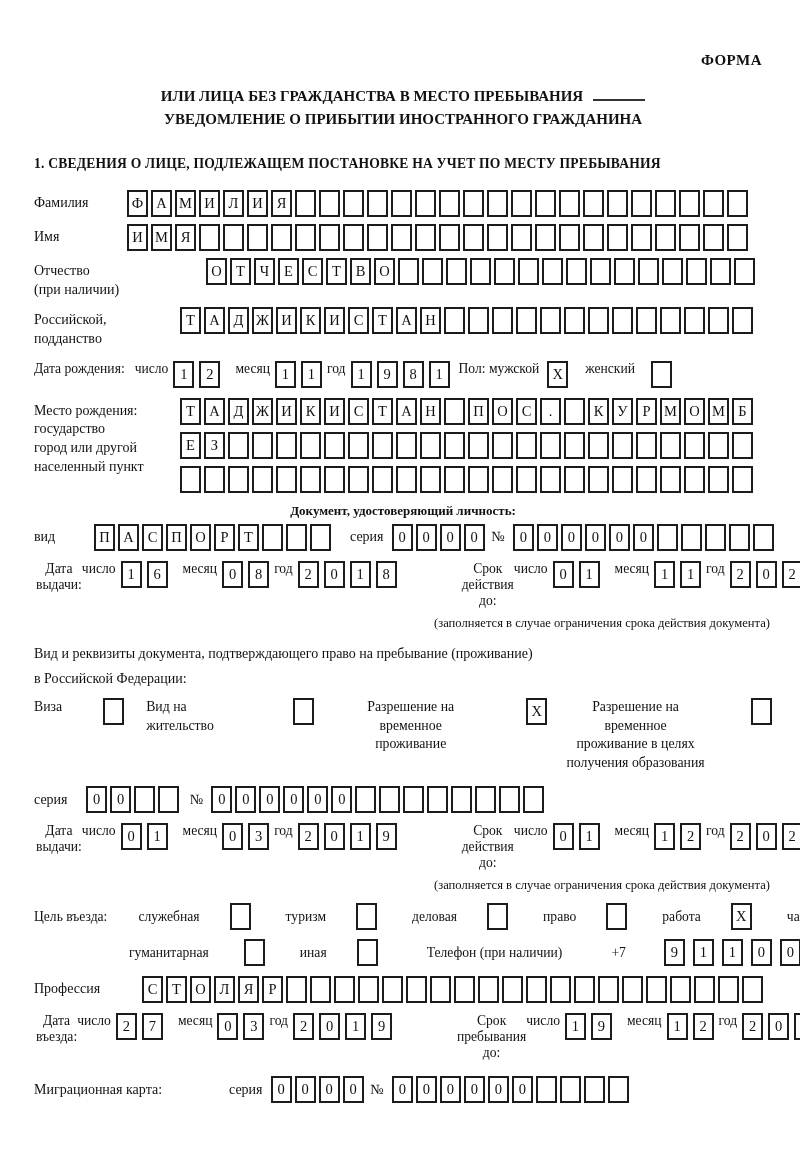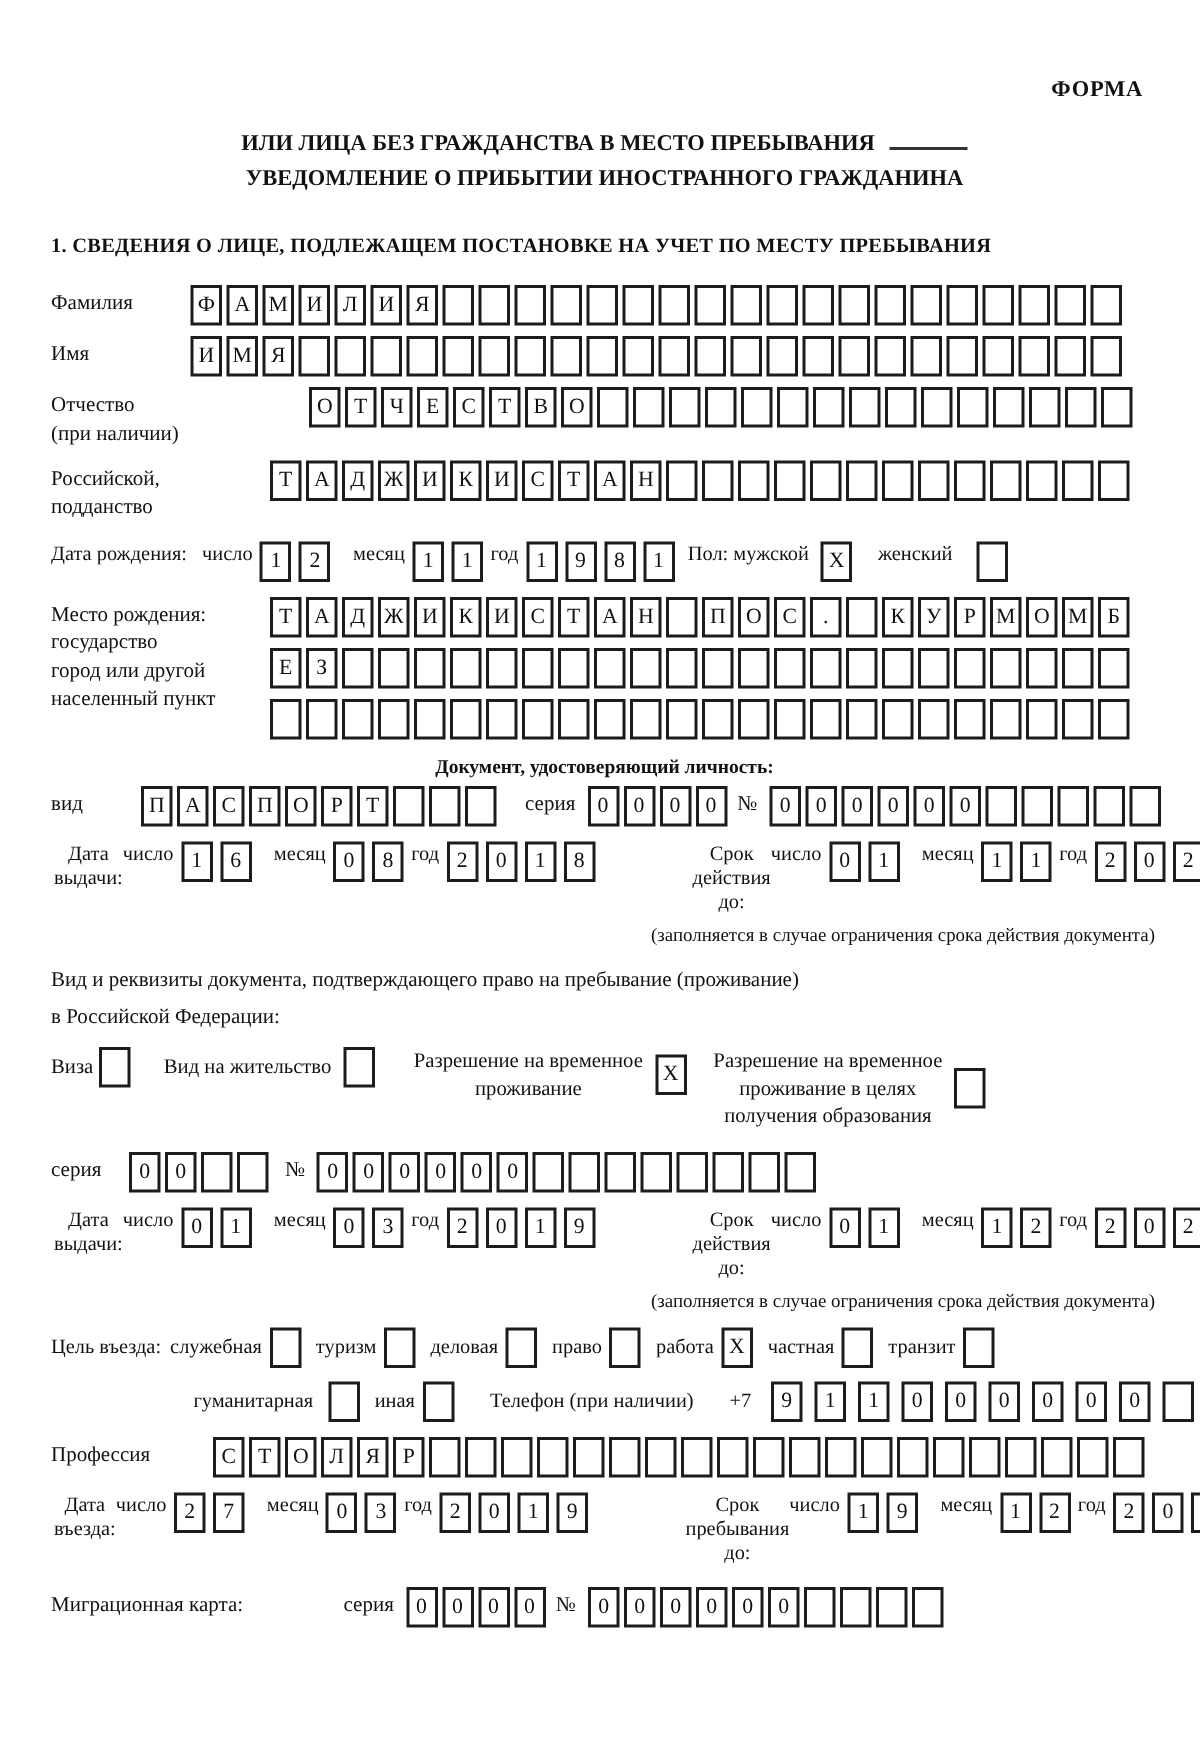--- a/index.html
+++ b/index.html
@@ -50,26 +50,26 @@
   .dg-row .cbox { margin-right: 5px; }
   .dg-row .dlbl { margin-right: 5px; }
   .dg-row .dlbl2 { margin: 0 5px 0 10px; }
   .left-dg { margin-left: 2px; }
   .right-dg { margin-left: 60px; }
   .note { text-align: right; font-size: 12.6px; margin-top: 4px; padding-right: 2px; }
 
   .para { font-size: 14px; margin-top: 12px; line-height: 1.55; }
 
   .ckrow { display: flex; align-items: flex-start; margin-top: 8px; font-size: 13.8px; }
-  .ckgrp { display: flex; align-items: center; }
+  .ckgrp { display: flex; align-items: flex-start; gap: 37px; }
   .ckgrp .cklbl { line-height: 1.35; }
   .ckgrp .center { text-align: center; }
   .ckgrp .cbox { margin-left: 8px; margin-right: 0; }
 
-  .goal { font-size: 13.6px; }
+  .goal { font-size: 13.6px; gap: 25px; }
   .goal .cbox { margin: 0 0 0 5px; }
   .goal .glbl { margin-left: 10px; }
 
   .phone-boxes { display: flex; }
   .phone-boxes .cbox { margin-right: 3px; }
 </style>
 </head>
 <body>
 
 <div class="page">

